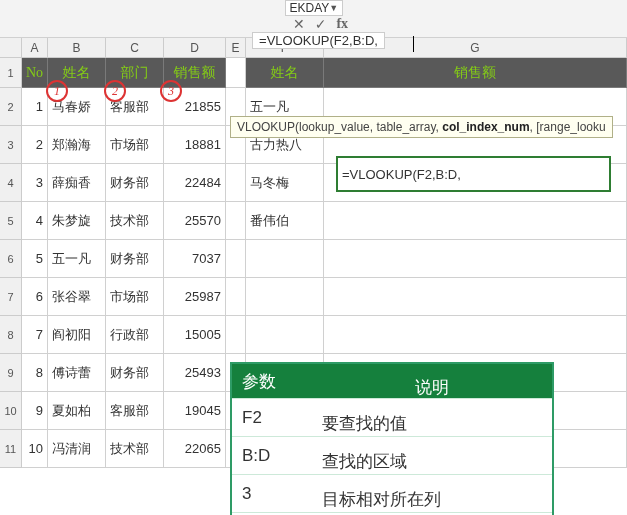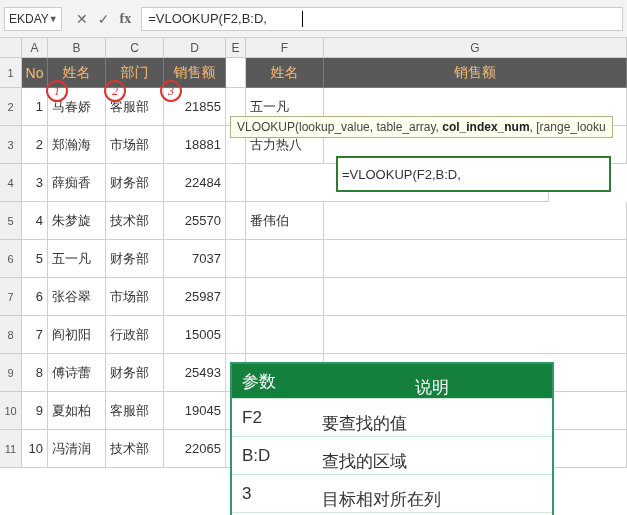--- a/index.html
+++ b/index.html
@@ -15,20 +15,21 @@
 
   
   .topbar {
     height: 38px;
     background: #f3f3f3;
     border-bottom: 1px solid #d0d0d0;
     display: flex;
     align-items: center;
     padding: 0 4px;
     position: relative;
+    flex-direction: column;
   }
   .namebox {
     width: 58px;
     height: 24px;
     background: #fff;
     border: 1px solid #ccc;
     display: flex;
     align-items: center;
     padding: 0 4px;
     font-size: 12px;
@@ -127,25 +128,26 @@
   .cB { width: 58px; }
   .cC { width: 58px; }
   .cD { width: 62px; }
   .cE { width: 20px; }
   .cF { width: 78px; }
   .cG { width: 303px; }
 
   
   .mh {
     background: #595959;
-    color: #fdba74;
+    color: #84cc16;
     font-size: 14px;
     justify-content: center;
     border-right: 1px solid rgba(255,255,255,0.2);
     border-bottom: 1px solid rgba(255,255,255,0.2);
+    font-family: Liberation Serif, serif;
   }
 
   
   .circ {
     position: absolute;
     width: 22px;
     height: 22px;
     border: 2px solid #d33;
     border-radius: 50%;
     display: flex;
@@ -338,20 +340,23 @@
     <div class="cell cB">
         <span>薛痴香</span>
       </div>
     <div class="cell cC">
         <span>财务部</span>
       </div>
     <div class="cell cD right">
         <span>22484</span>
       </div>
     <div class="cell cE"></div>
+    <div class="cell cF">
+        <span>马冬梅</span>
+      </div>
     <div class="cell cG"></div>
   </div>
 
   <div class="row">
     <div class="rn">5</div>
     <div class="cell cA right">
         <span>4</span>
       </div>
     <div class="cell cB">
         <span>朱梦旋</span>

